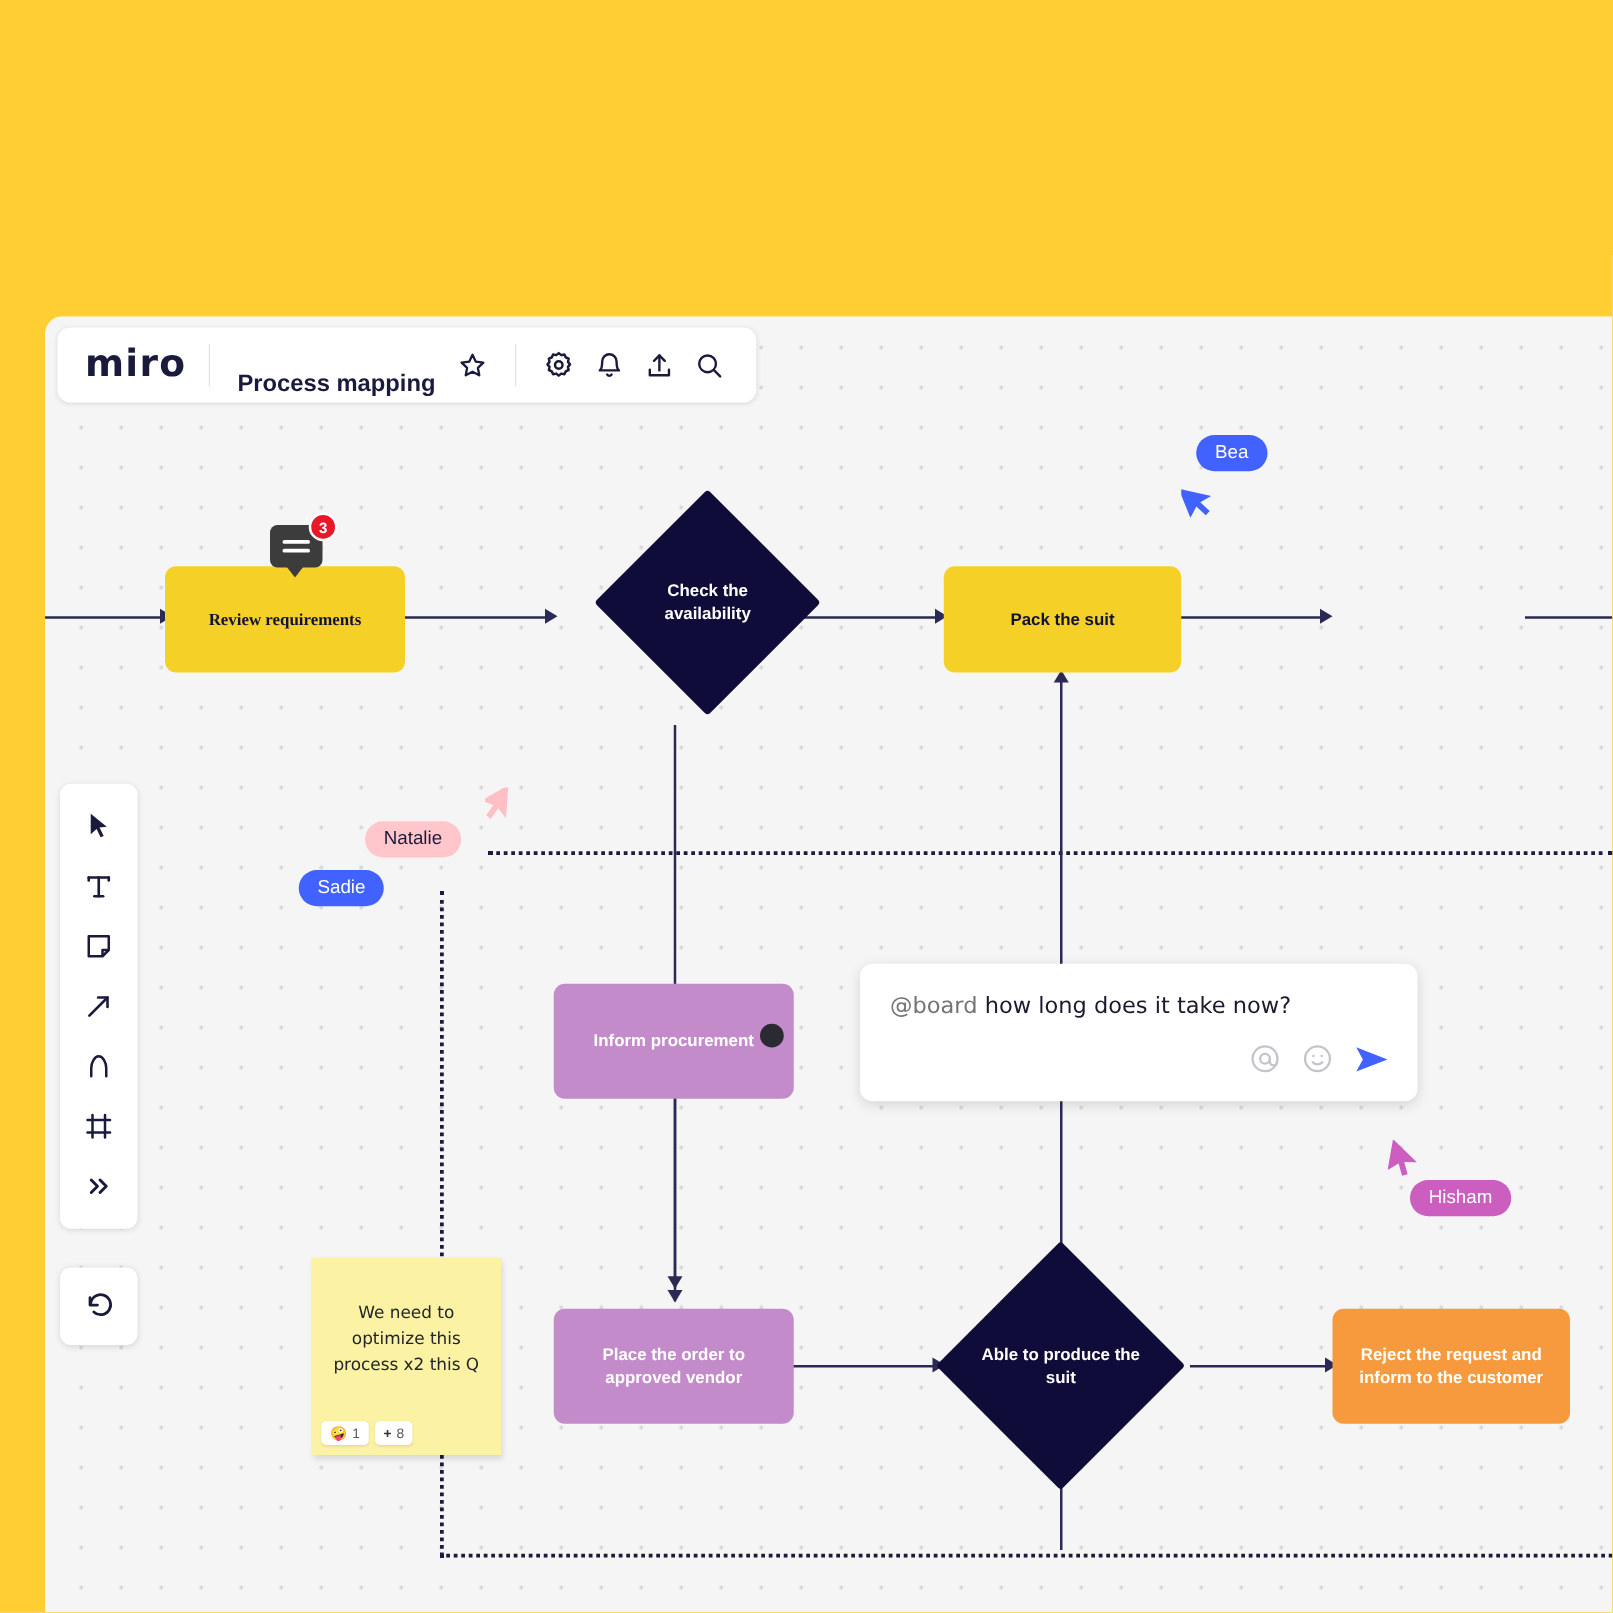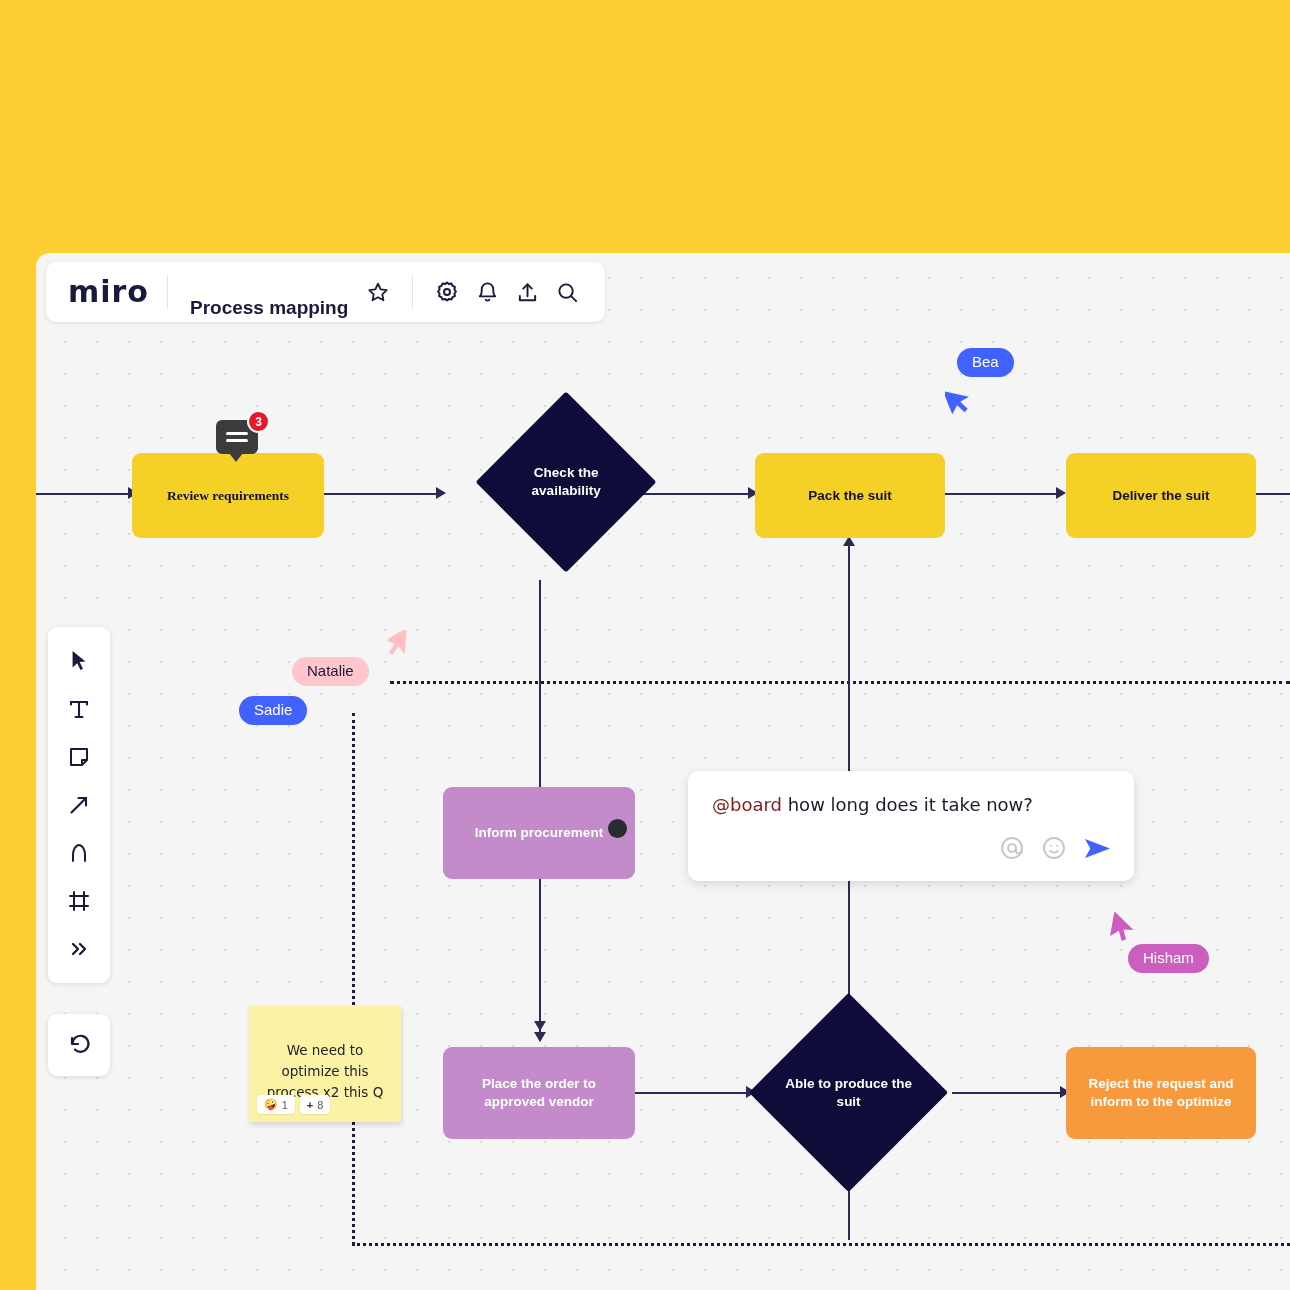--- a/index.html
+++ b/index.html
@@ -152,21 +152,21 @@
     border-radius: 18px;
     padding: 6px 15px 8px;
     font-size: 15px; line-height: 1;
     white-space: nowrap;
   }
   .cursor-arrow { position: absolute; z-index: 31; }
 
   
   #sticky {
     position: absolute; left: 249px; top: 1006px;
-    width: 152px; height: 116px;
+    width: 152px; height: 158px;
     background: #FBF2A4;
     box-shadow: 1px 3px 5px rgba(0,0,0,.13);
     z-index: 20;
     display: flex; flex-direction: column;
     padding: 34px 14px 0;
     align-items: center;
   }
   #sticky .sticky-text {
     font-size: 13.5px; color: #24242B; line-height: 1.55; text-align: center;
     font-family: "DejaVu Sans", sans-serif;
@@ -186,21 +186,21 @@
   #composer {
     position: absolute; left: 688px; top: 771px;
     width: 446px; height: 110px;
     background: #fff; border-radius: 10px;
     box-shadow: 0 3px 10px rgba(0,0,0,.13);
     z-index: 35;
     padding: 22px 24px 0;
   }
   #composer .msg { font-size: 18px; color: #1A1A2E; line-height: 1.3;
     font-family: "DejaVu Sans", sans-serif; }
-  #composer .msg .mention { color: #7f1d1d; margin-top: 28px; }
+  #composer .msg .mention { color: #737373; margin-top: 28px; }
   #composer .actions {
     position: absolute; right: 22px; bottom: 16px;
     display: flex; align-items: center; gap: 16px;
   }
   .anchor-dot {
     position: absolute; left: 608px; top: 819px;
     width: 19px; height: 19px; border-radius: 50%;
     background: #2A2A33; z-index: 36;
   }
 </style>
@@ -251,38 +251,35 @@
     </div>
 
     <div class="node diamond" style="left:466px; top:165px; width:128px; height:128px; font-size:13.5px;">
       <span style="width:120px;">Check the availability</span>
     </div>
 
     <div class="node rect n-yellow" style="left:719px; top:200px; width:190px; height:85px; font-size:13.5px;">
       <span>Pack the suit</span>
     </div>
 
-    <div class="node rect n-yellow" style="left:1030px; top:200px; width:190px; height:85px; font-size:13.5px;">
-      <span>Deliver the suit</span>
-    </div>
 
     <div class="node rect n-purple" style="left:407px; top:534px; width:192px; height:92px; font-size:13.5px; padding:0 20px;justify-content:center;">
       <span>Inform procurement</span>
     </div>
 
     <div class="node rect n-purple" style="left:407px; top:794px; width:192px; height:92px; font-size:13.5px; padding:0 14px;">
       <span>Place the order to approved vendor</span>
     </div>
 
     <div class="node diamond" style="left:742px; top:769px; width:141px; height:141px; font-size:13.5px;">
       <span style="width:130px;">Able to produce the suit</span>
     </div>
 
     <div class="node rect n-orange" style="left:1030px; top:794px; width:190px; height:92px; font-size:13.5px; padding:0 12px;">
-      <span>Reject the request and inform to the optimize</span>
+      <span>Reject the request and inform to the customer</span>
     </div>
 
   </div>
 
   <div id="header">
     <span class="miro-logo">miro</span>
     <span class="hdr-sep"></span>
     <span class="board-title">Process mapping</span>
 
     <span class="hdr-icon">

